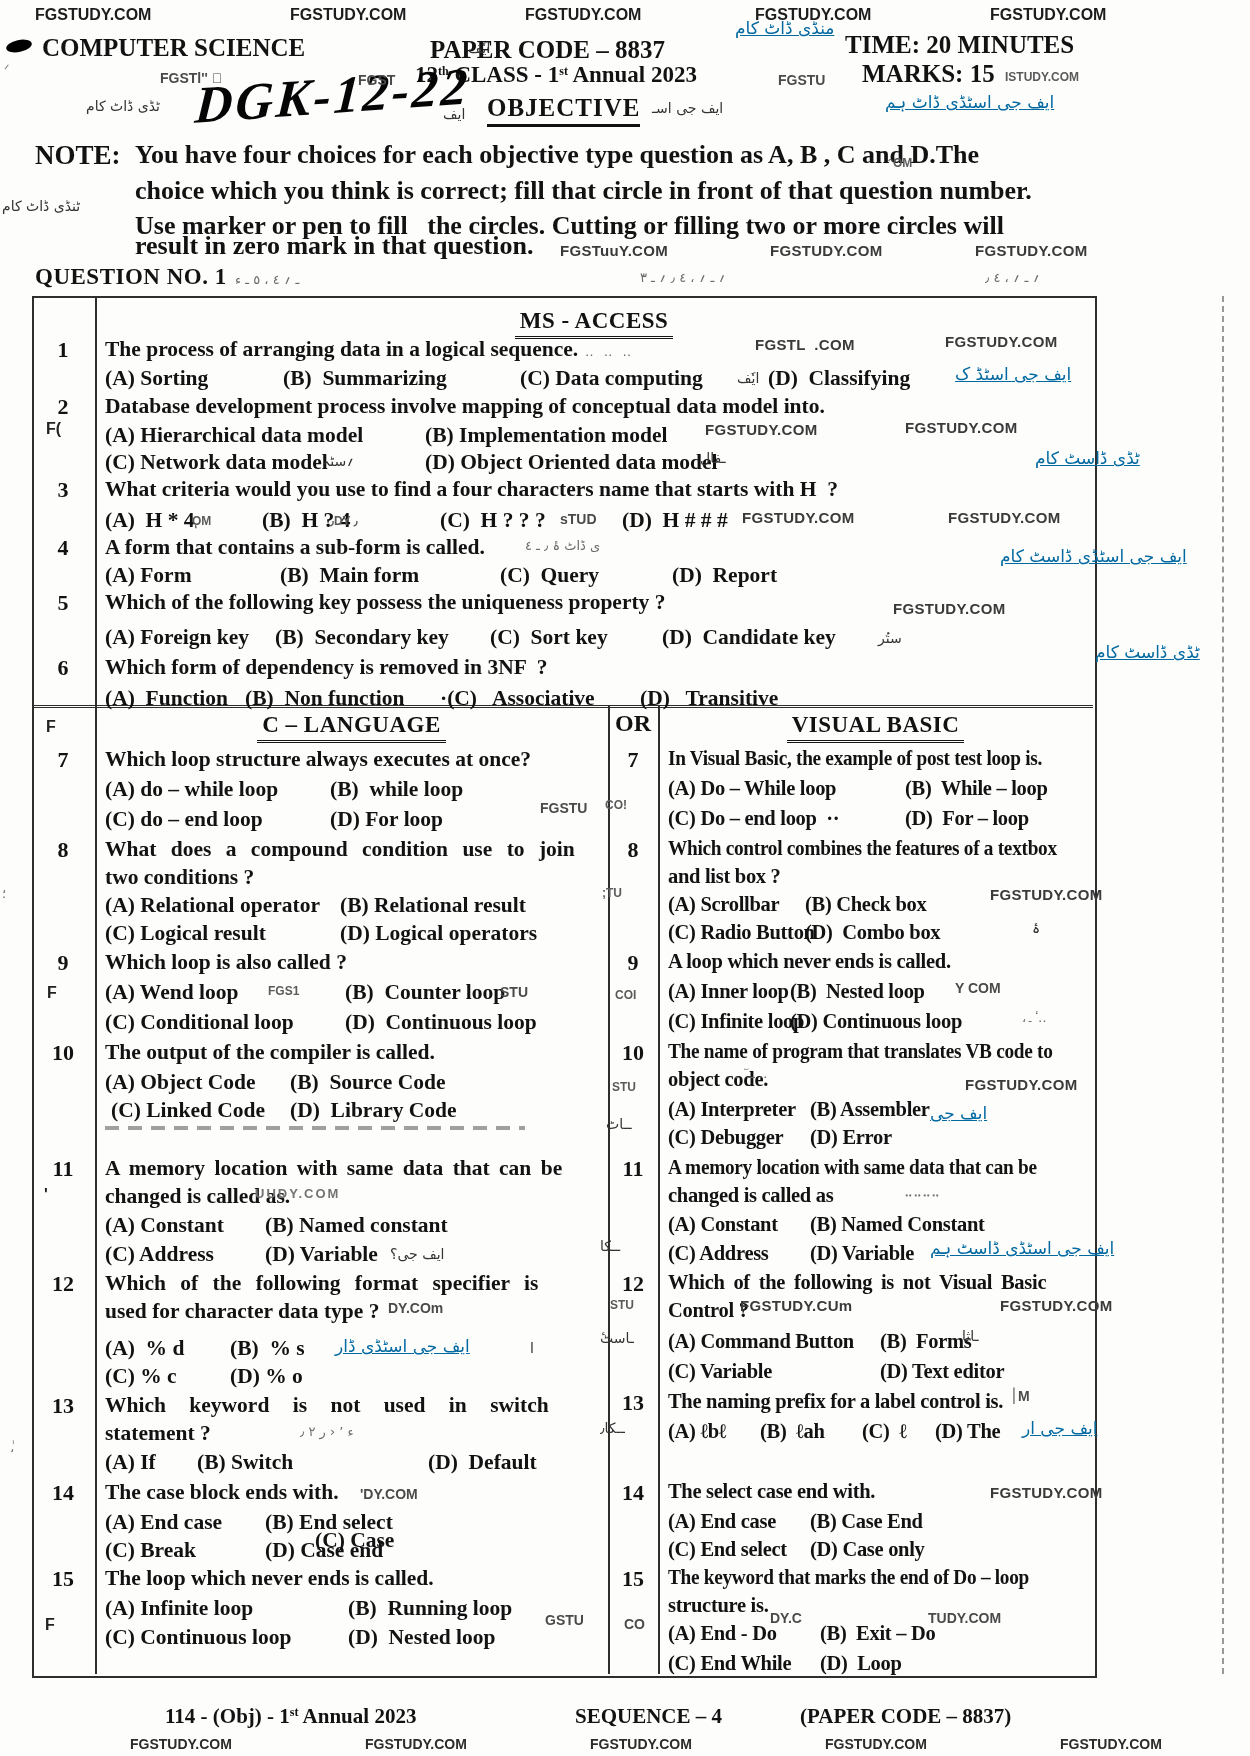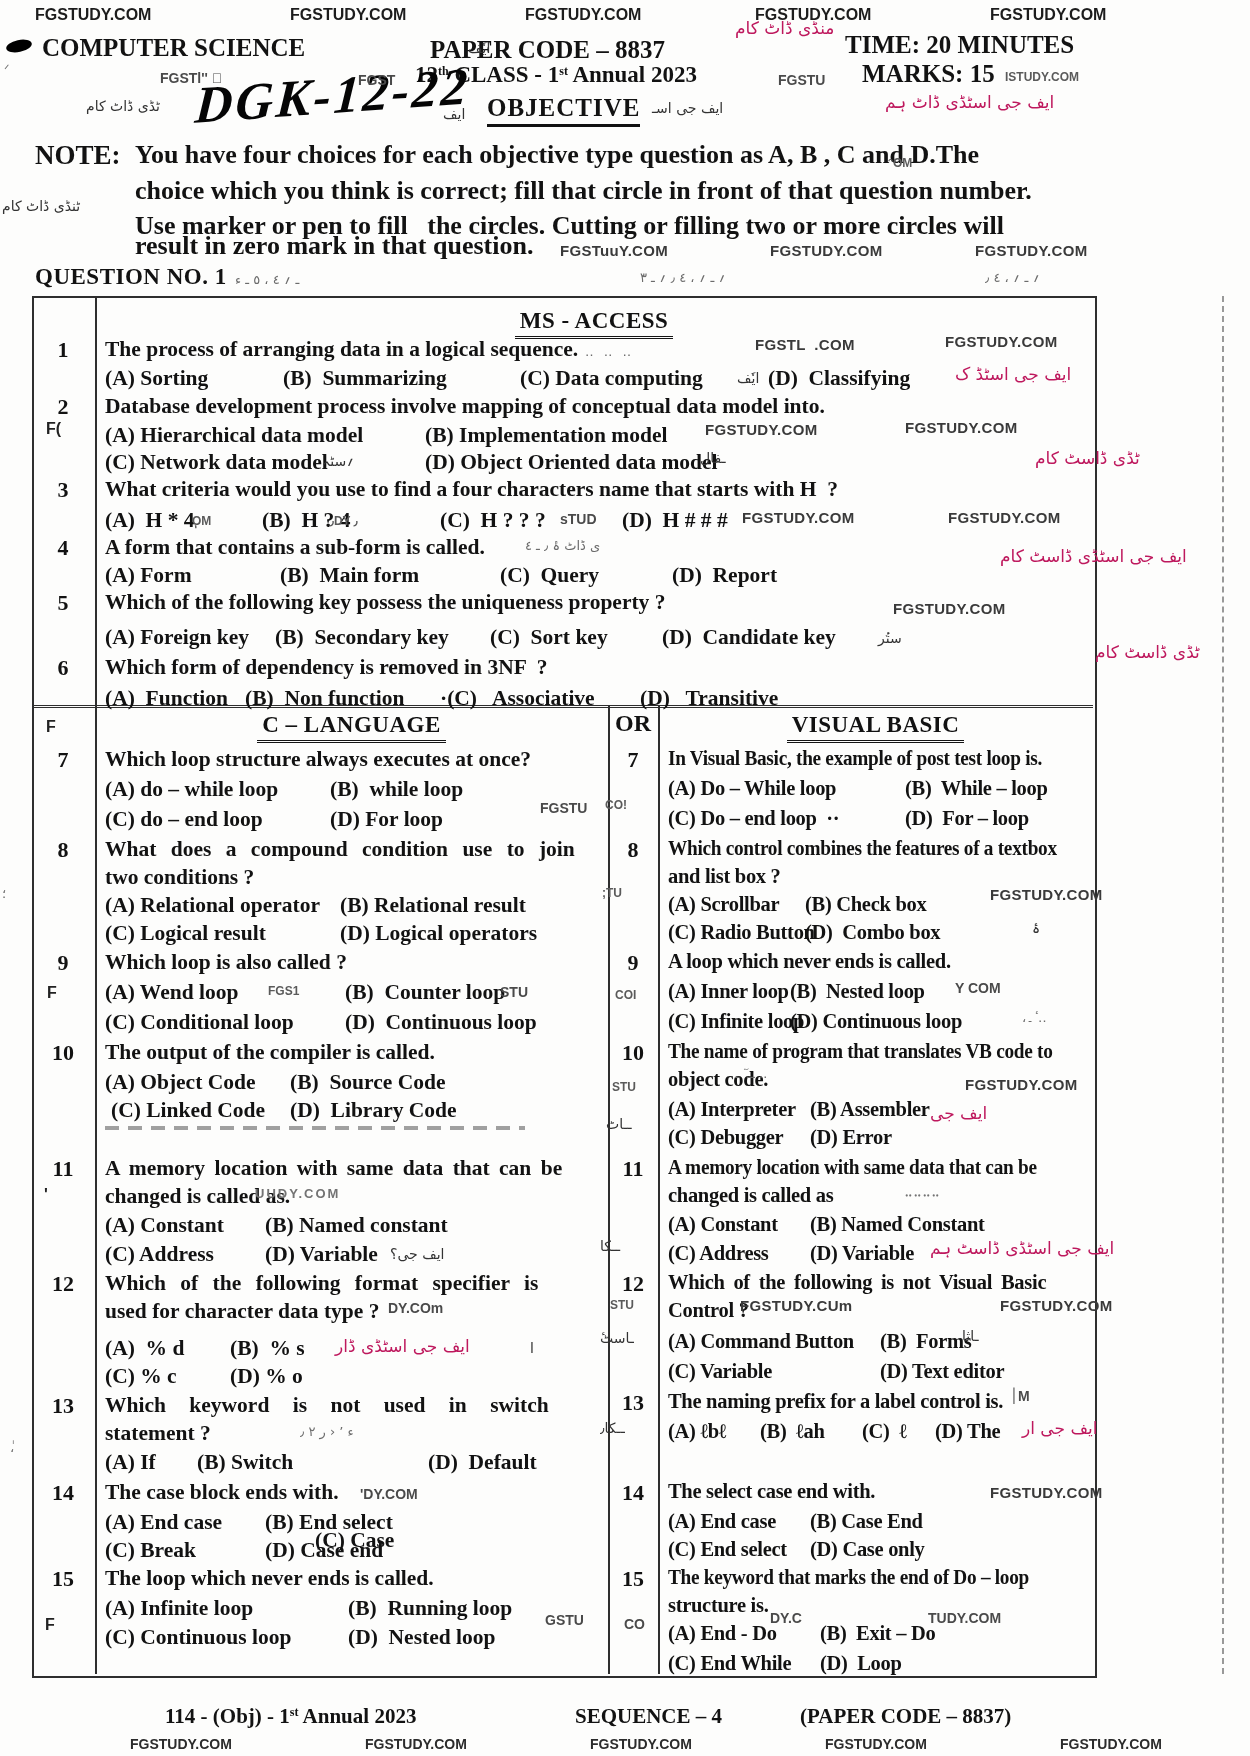--- a/index.html
+++ b/index.html
@@ -23,21 +23,21 @@
   .hand{font:700 italic 52px "Liberation Serif",serif;transform:rotate(-4deg) skewX(-8deg);letter-spacing:3px;color:#050505;}
   .note-label{font:700 27px "Liberation Serif",serif;}
   .note-line{font:700 26px "Liberation Serif",serif;white-space:pre;}
   .qhead{font:700 23px "Liberation Serif",serif;letter-spacing:.5px;}
   .wm{font:700 15px "Liberation Sans",sans-serif;color:#3a3a3a;letter-spacing:.3px;white-space:pre;}
   .wm-top{font:700 16px "Liberation Sans",sans-serif;color:#1c1c1c;}
   .wm-bot{font:700 14px "Liberation Sans",sans-serif;color:#2b2b2b;}
   .frag{font:700 14px "Liberation Sans",sans-serif;color:#4a4a4a;white-space:pre;}
   .frag-sm{font:700 12px "Liberation Sans",sans-serif;color:#5a5a5a;white-space:pre;}
   .frag-faint{font:700 13px "Liberation Sans",sans-serif;color:#737373;letter-spacing:2px;white-space:pre;}
-  .urdu{font:400 17px "DejaVu Sans",sans-serif;color:#be185d;white-space:pre;}
+  .urdu{font:400 17px "DejaVu Sans",sans-serif;color:#0369a1;white-space:pre;text-decoration:underline;}
   .urdu-sm{font:400 14px "DejaVu Sans",sans-serif;color:#333;white-space:pre;}
   .scrib{font:400 13px "DejaVu Sans",sans-serif;color:#6b6b6b;letter-spacing:3px;white-space:pre;}
   .margin-f{font:700 16px "Liberation Sans",sans-serif;color:#222;}
   .smear{height:4px;background:repeating-linear-gradient(90deg,#787878 0 14px,transparent 14px 23px);opacity:.7;}
   .blob{width:26px;height:12px;background:#000;border-radius:50%;transform:rotate(-12deg);}
   .sup{font-size:12px;vertical-align:7px;}
   .f-line{font:700 21px "Liberation Serif",serif;white-space:pre;}
 </style>
 </head>
 <body>

